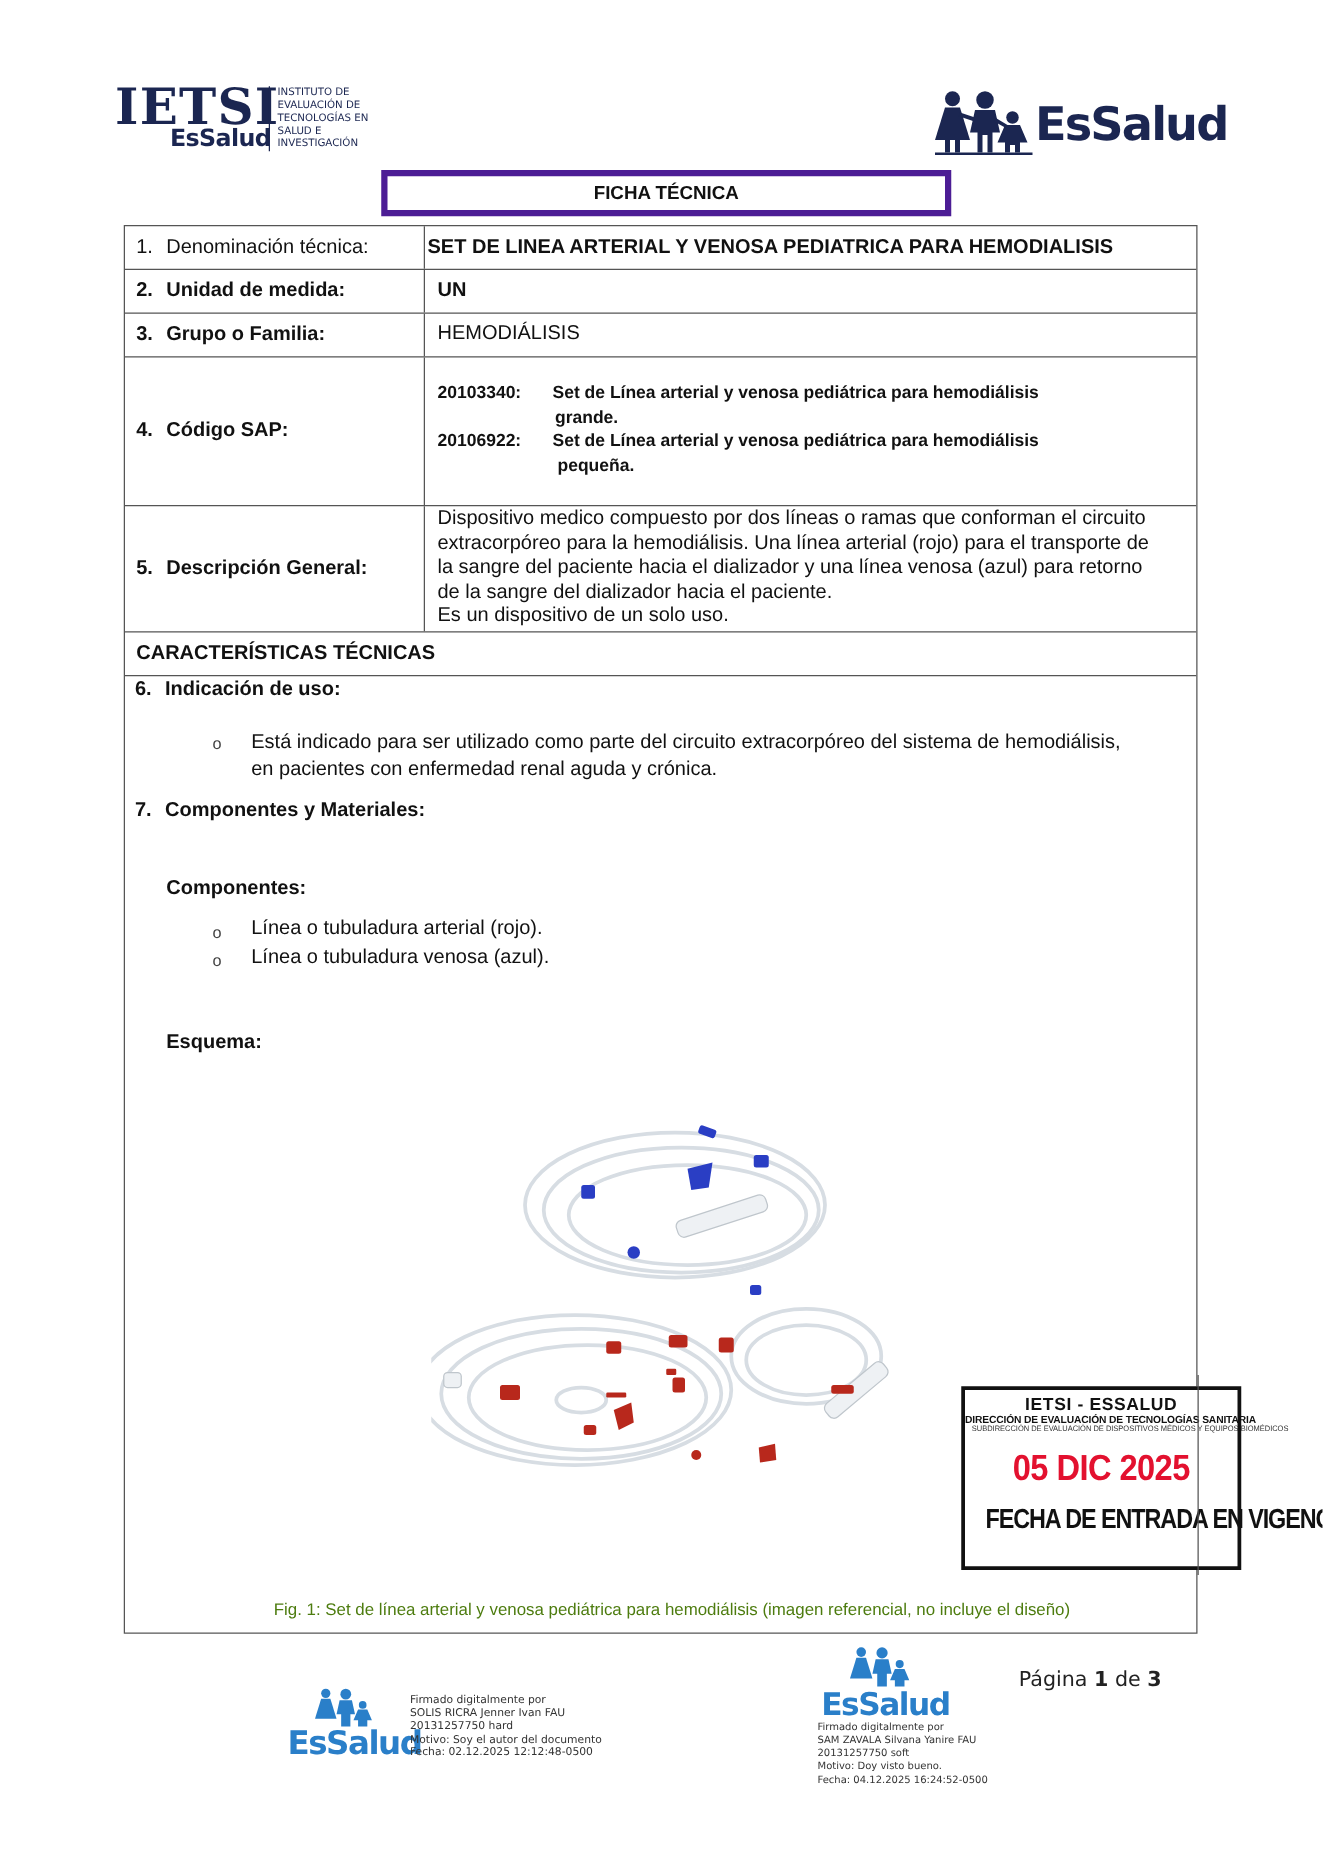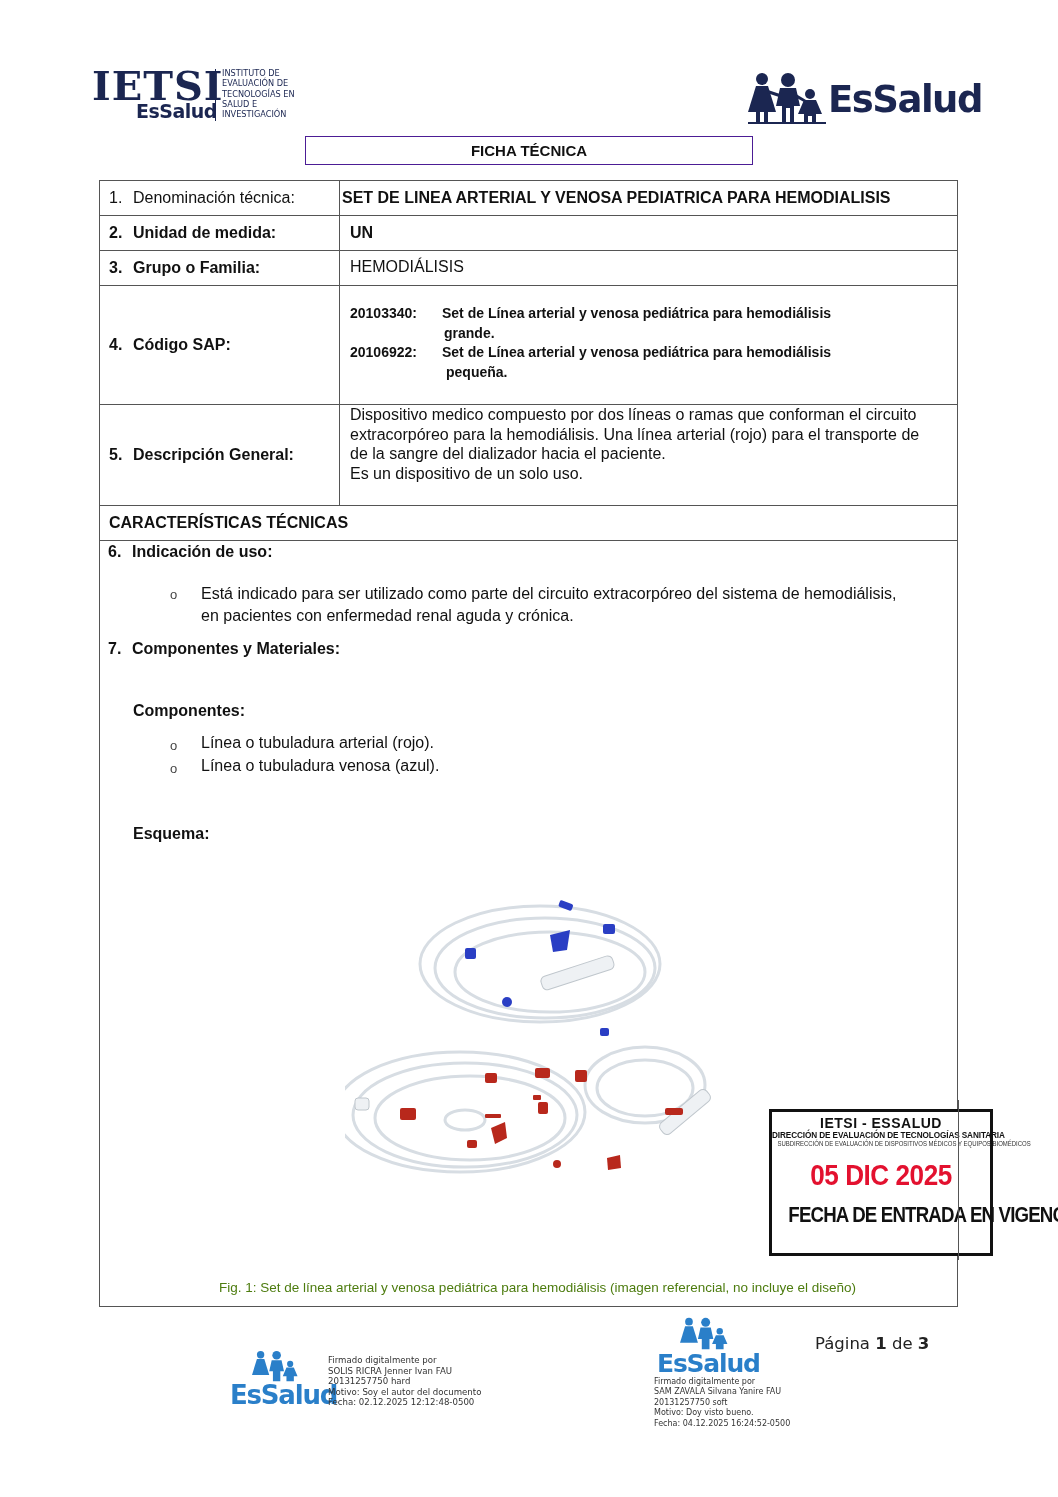--- a/index.html
+++ b/index.html
@@ -15,21 +15,21 @@
   .ietsi-sep { position: absolute; left: 123px; top: 3px; width: 1px; height: 52px; background: #1b2651; }
   .ietsi-sub { position: absolute; left: 130px; top: 2px; font-size: 8.2px; line-height: 10.3px; color: #1b2651;
                text-transform: uppercase; font-family: "DejaVu Sans", sans-serif; }
 
   .essalud-logo { position: absolute; left: 748px; top: 72px; width: 230px; height: 54px; }
   .essalud-figs { position: absolute; left: 0; top: 0; width: 78px; height: 54px; }
   .essalud-word { position: absolute; left: 80px; top: 6px; font-family: "DejaVu Sans", sans-serif; font-weight: bold;
                   font-size: 37px; color: #1b2651; letter-spacing: -1.5px; }
   .essalud-rule { position: absolute; left: 0; top: 50px; width: 78px; height: 2px; background: #1b2651; }
 
-  .title-box { position: absolute; left: 305px; top: 136px; width: 446px; height: 27px; border: 1px solid #4c1d95;
+  .title-box { position: absolute; left: 305px; top: 136px; width: 446px; height: 27px; border: 5px solid #4c1d95;
                text-align: center; font-weight: bold; font-size: 15px; line-height: 27px; }
 
   
   .frame { position: absolute; left: 99px; top: 180px; width: 859px; height: 1127px;
            border: 1px solid #555; box-sizing: border-box; }
   .row { position: absolute; left: 0; width: 857px; border-bottom: 1px solid #555; box-sizing: border-box; }
   .lbl { position: absolute; left: 0; top: 0; bottom: 0; width: 240px; border-right: 1px solid #555;
          box-sizing: border-box; font-size: 16px; display: flex; align-items: center; padding-left: 9px; }
   .val { position: absolute; left: 240px; top: 0; bottom: 0; right: 0; font-size: 16px;
          display: flex; align-items: center; padding-left: 10px; box-sizing: border-box; }
@@ -150,20 +150,21 @@
 
   <div class="row" style="top:224px;height:101px;">
     <div class="lbl bold">
       <span class="num">5.</span>
       <span>Descripción General:</span>
     </div>
     <div class="val" style="align-items:flex-start;padding-left:0;">
       <div class="desc" style="padding-top:0px;">
         <div>Dispositivo medico compuesto por dos líneas o ramas que conforman el circuito</div>
         <div>extracorpóreo para la hemodiálisis. Una línea arterial (rojo) para el transporte de</div>
+        <div>la sangre del paciente hacia el dializador y una línea venosa (azul) para retorno</div>
         <div>de la sangre del dializador hacia el paciente.</div>
         <div>Es un dispositivo de un solo uso.</div>
       </div>
     </div>
   </div>
 
   <div class="row section-h" style="top:325px;height:35px;">CARACTERÍSTICAS TÉCNICAS</div>
 </div>
 
 <div class="body-text bold" style="left:108px;top:543px;">

